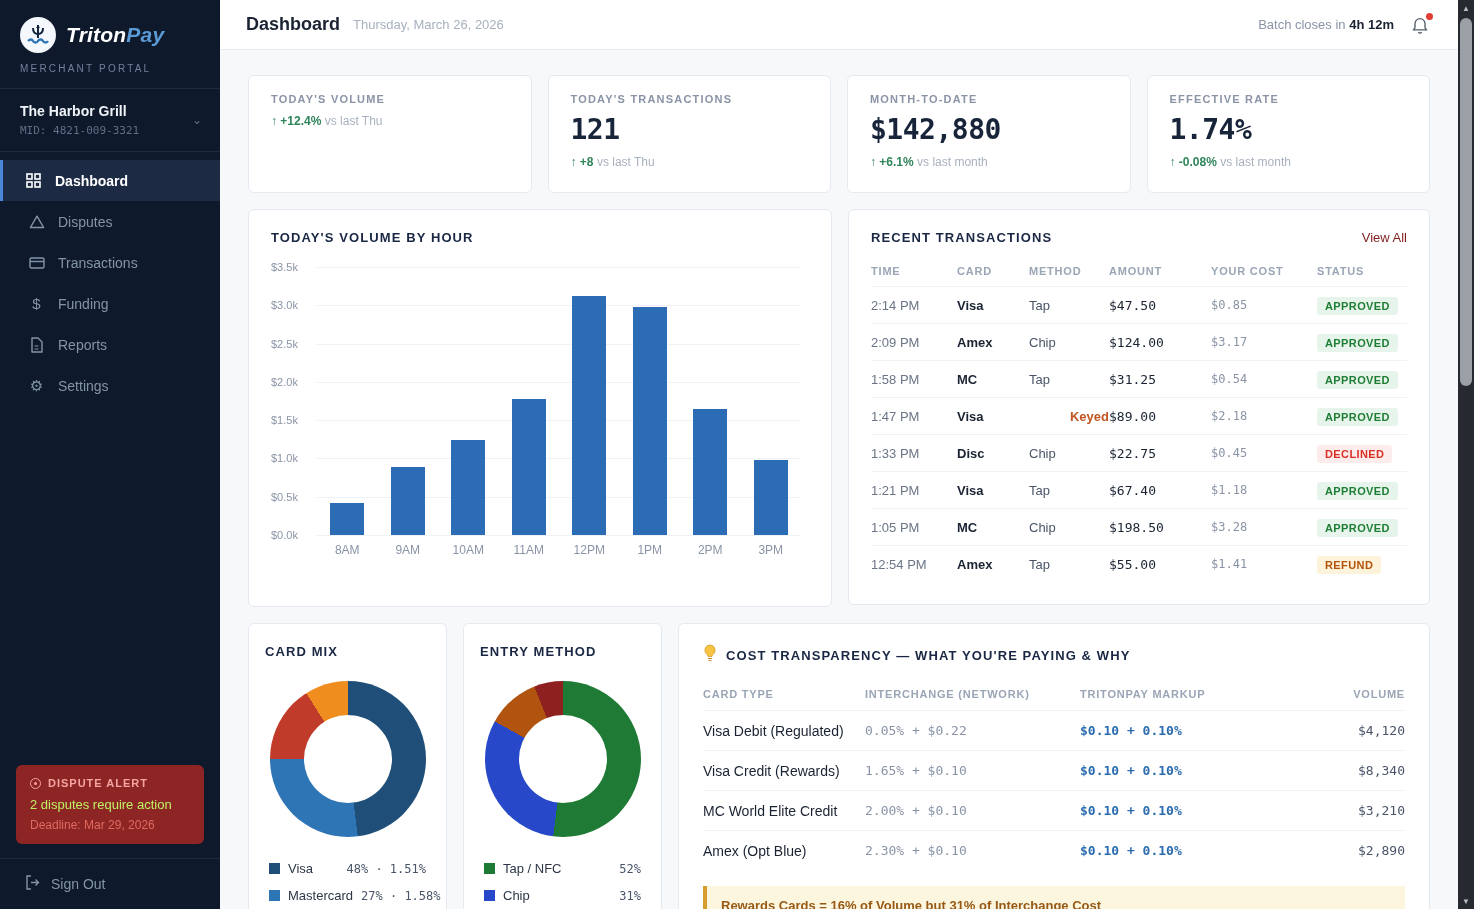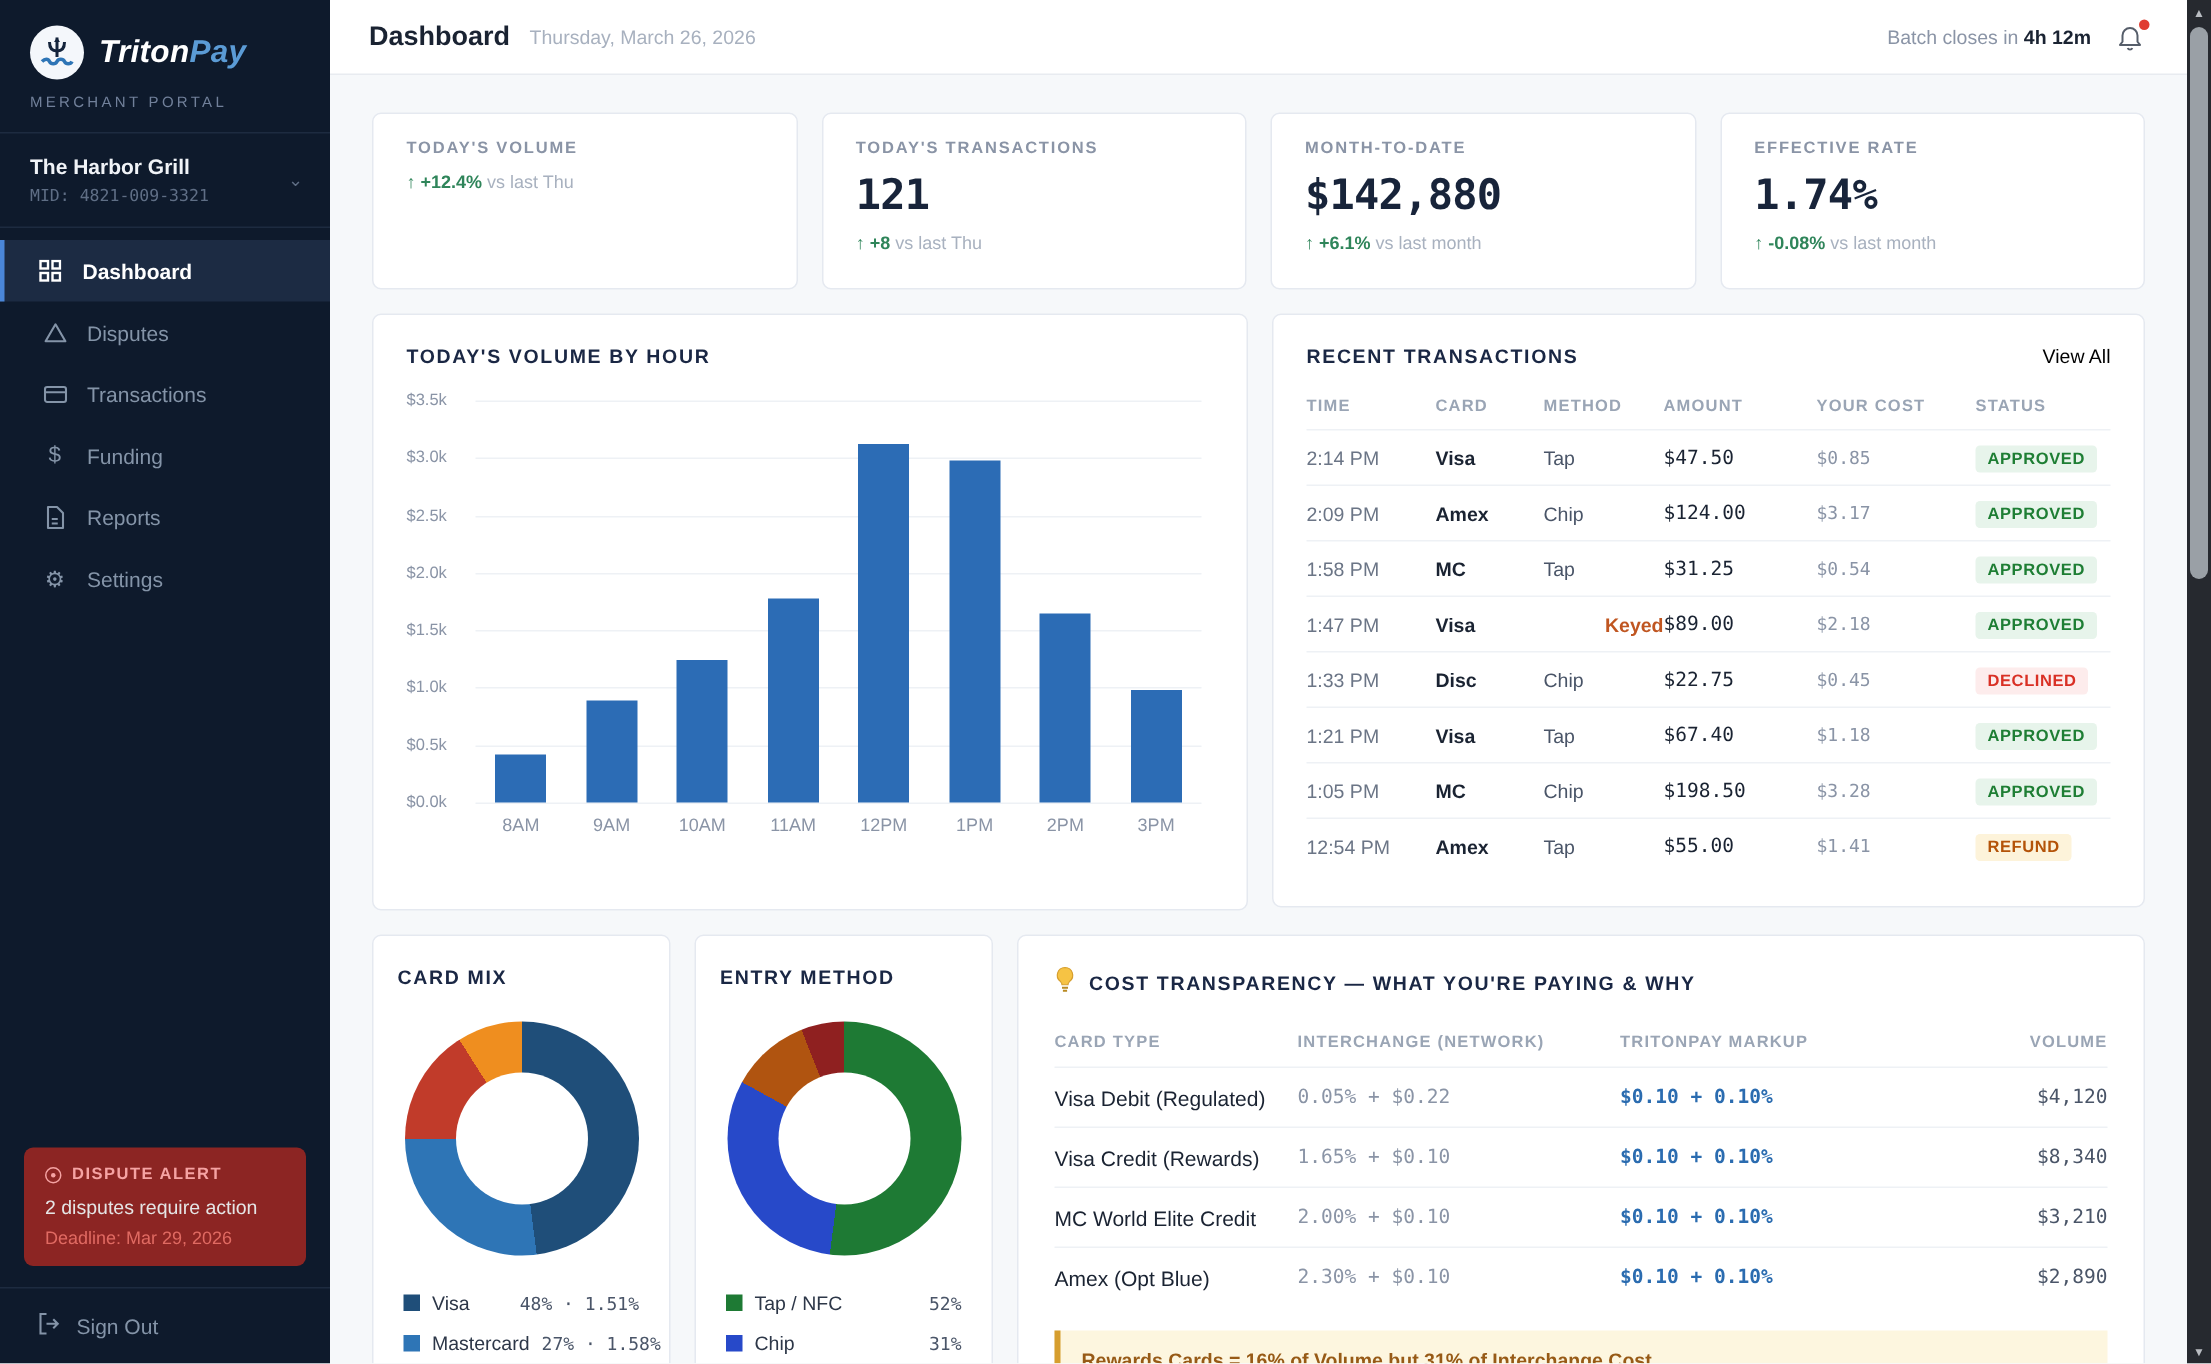--- a/index.html
+++ b/index.html
@@ -21,21 +21,21 @@
   .merchant-chevron { position:absolute; right:18px; top:50%; transform:translateY(-50%); color:#5f6e85; font-size:12px; }
   .nav { padding:8px 0; }
   .nav-item { display:flex; align-items:center; gap:13px; height:41px; padding-left:25px; font-size:14px; color:#8494a8; cursor:pointer; border-left:3px solid transparent; }
   .nav-item .nicon { width:17px; height:17px; display:flex; align-items:center; justify-content:center; font-size:15px; }
   .nav-item.active { background:#1c2b43; border-left:3px solid #4a86d8; color:#ffffff; font-weight:bold; padding-left:22px; }
   .sb-spacer { flex:1; }
   .alert-card { margin:0 16px 14px 16px; background:#8c2523; border-radius:6px; padding:12px 14px; }
   .alert-head { display:flex; align-items:center; gap:7px; color:#f5a3a3; font-size:11px; font-weight:bold; letter-spacing:1px; }
   .alert-dot { width:11px; height:11px; border:1.5px solid #f5a3a3; border-radius:50%; display:inline-flex; align-items:center; justify-content:center; }
   .alert-dot::after { content:""; width:3px; height:3px; background:#f5a3a3; border-radius:50%; }
-  .alert-body { margin-top:8px; color:#e5e5e5; font-size:13px; }
+  .alert-body { margin-top:8px; color:#bef264; font-size:13px; }
   .alert-deadline { margin-top:6px; color:#e06a62; font-size:12px; }
   .signout { border-top:1px solid #1d2b40; padding:16px 25px; display:flex; align-items:center; gap:11px; font-size:14px; color:#8494a8; cursor:pointer; }
 
   
   .main { flex:1; display:flex; flex-direction:column; background:#f6f8fa; overflow:hidden; }
   .topbar { height:50px; min-height:50px; background:#ffffff; border-bottom:1px solid #e8ebf0; display:flex; align-items:center; padding:0 26px; }
   .page-title { font-size:18px; font-weight:bold; color:#1a2332; }
   .page-date { margin-left:13px; font-size:13px; color:#a8b1bf; }
   .topbar-right { margin-left:auto; display:flex; align-items:center; gap:16px; }
   .batch { font-size:13px; color:#8a94a6; }
@@ -61,21 +61,21 @@
   .plot { position:absolute; left:46px; right:8px; top:0; height:268px; }
   .gridline { position:absolute; left:0; right:0; height:1px; background:#eef1f5; }
   .ytick { position:absolute; left:-46px; transform:translateY(-50%); font-size:11px; color:#8a94a6; }
   .bars { position:absolute; left:0; right:0; bottom:0; top:0; display:flex; align-items:flex-end; justify-content:space-around; }
   .bar { width:34px; background:#2c6cb5; }
   .xlabels { position:absolute; left:46px; right:8px; top:276px; display:flex; justify-content:space-around; }
   .xlabels span { font-size:12px; color:#8a94a6; width:62px; text-align:center; }
 
   .tx-card { height:396px; overflow:hidden; }
   .tx-head { display:flex; align-items:center; justify-content:space-between; }
-  .view-all { font-size:13px; color:#000000; cursor:pointer; }
+  .view-all { font-size:13px; color:#7f1d1d; cursor:pointer; }
   .tx-table { margin-top:14px; }
   .tx-row { display:grid; grid-template-columns:86px 72px 80px 102px 106px 1fr; align-items:center; }
   .tx-row.hdr { padding:6px 0 9px 0; }
   .tx-row.hdr span { font-size:11px; font-weight:bold; letter-spacing:.8px; color:#9aa5b5; }
   .tx-row.data { border-top:1px solid #eef1f5; height:37px; }
   .c-time { font-size:13px; color:#6b7586; }
   .c-card { font-size:13px; font-weight:bold; color:#1a2332; }
   .c-method { font-size:13px; color:#4a5568; }
   .c-method.keyed { color:#c05621; font-weight:bold;text-align:right; }
   .c-amount { font-family:"DejaVu Sans Mono", monospace; font-size:13px; color:#1a2332; }

